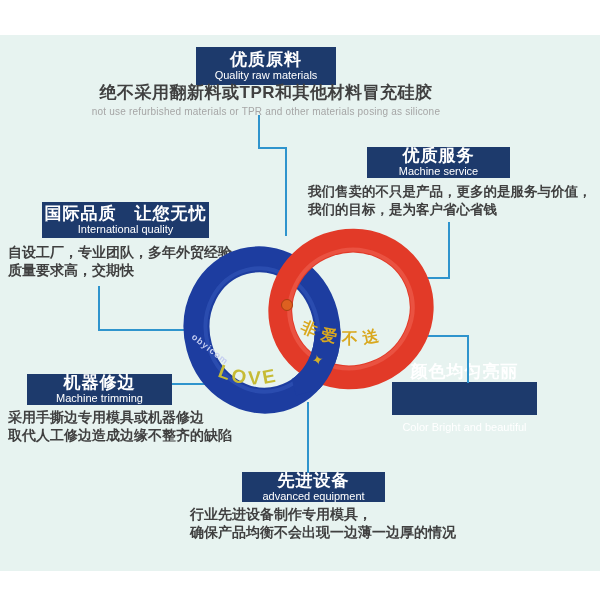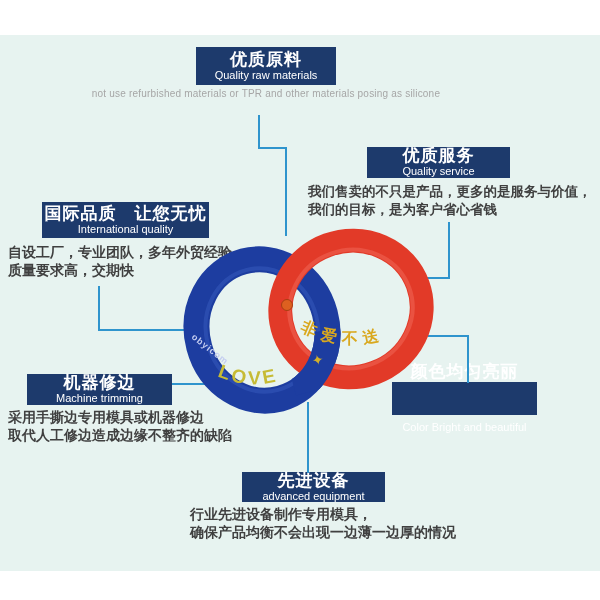--- a/index.html
+++ b/index.html
@@ -27,26 +27,27 @@
 <body>
 
 <div class="stage">
   <div class="panel"></div>
 
   <div class="label-box" style="left:196px;top:47px;width:140px;height:38px;">
     <div class="label-zh">优质原料</div>
     <div class="label-en">Quality raw materials</div>
   </div>
   <div class="desc desc-center" style="left:40px;top:84px;width:452px;">
+    <div class="desc-big">绝不采用翻新料或TPR和其他材料冒充硅胶</div>
     <div class="desc-en">not use refurbished materials or TPR and other materials posing as silicone</div>
   </div>
 
   <div class="label-box" style="left:367px;top:147px;width:143px;height:31px;">
     <div class="label-zh">优质服务</div>
-    <div class="label-en">Quality service</div>
+    <div class="label-en">Machine service</div>
   </div>
   <div class="desc" style="left:308px;top:183px;font-size:13.5px;">
     <div>我们售卖的不只是产品，更多的是服务与价值，</div>
     <div>我们的目标，是为客户省心省钱</div>
   </div>
 
   <div class="label-box" style="left:42px;top:202px;width:167px;height:36px;">
     <div class="label-zh">国际品质　让您无忧</div>
     <div class="label-en">International quality</div>
   </div>

